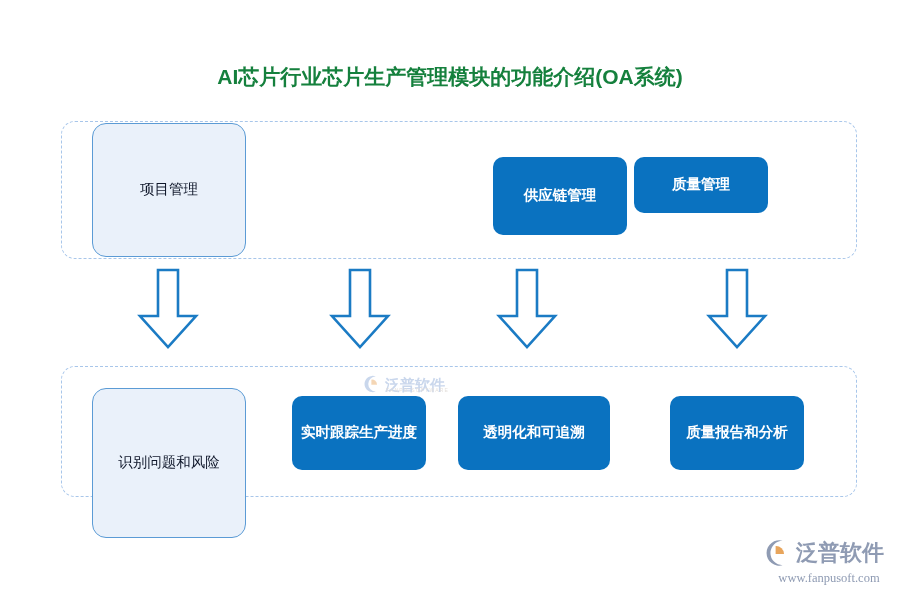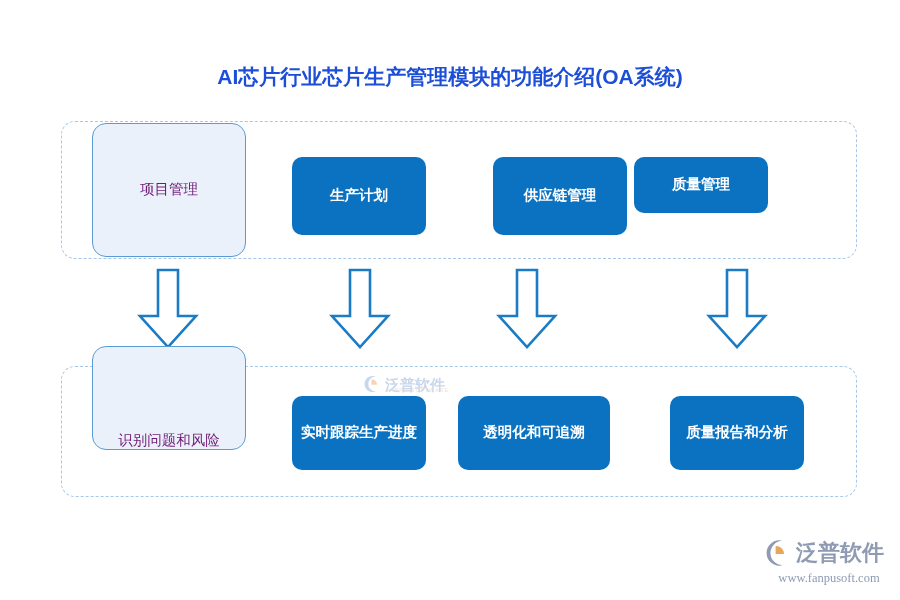--- a/index.html
+++ b/index.html
@@ -25,21 +25,21 @@
 
   
   .title {
     position: absolute;
     left: 0;
     top: 63px;
     width: 900px;
     text-align: center;
     font-size: 21px;
     font-weight: bold;
-    color: #1d4ed8;
+    color: #15803d;
     letter-spacing: 0px;
     white-space: nowrap;
   }
 
   
   .group-box {
     position: absolute;
     border: 1.5px dashed #a8c6ea;
     border-radius: 14px;
     box-sizing: border-box;
@@ -63,34 +63,34 @@
   }
   .node.solid {
     background: #0a72c0;
     color: #ffffff;
     font-weight: bold;
     border: none;
     border-radius: 10px;
   }
   .node.light {
     background: #eaf1fa;
-    color: #701a75;
+    color: #0f172a;
     border: 1.6px solid #5b9bd5;
     font-weight: normal;
     border-radius: 14px;
   }
 
   
   #node-project-mgmt   { left: 92px;  top: 123px; width: 154px; height: 134px; }
   #node-prod-plan      { left: 292px; top: 157px; width: 134px; height: 78px;  }
   #node-supply-chain   { left: 458px; top: 157px; width: 134px; height: 78px; margin-left: 35px;  }
   #node-quality-mgmt   { left: 634px; top: 157px; width: 134px; height: 56px;  }
 
   
-  #node-identify-risk  { left: 92px;  top: 346px; width: 154px; height: 104px; align-items: flex-end; }
+  #node-identify-risk  { left: 92px;  top: 388px; width: 154px; height: 150px; }
   #node-track-progress { left: 292px; top: 396px; width: 134px; height: 74px;  }
   #node-traceability   { left: 458px; top: 396px; width: 152px; height: 74px;  }
   #node-quality-report { left: 670px; top: 396px; width: 134px; height: 74px;  }
 
   
   .arrow {
     position: absolute;
     width: 68px;
     height: 82px;
   }
@@ -162,23 +162,20 @@
 <div id="canvas">
 
   <div class="title">AI芯片行业芯片生产管理模块的功能介绍(OA系统)</div>
 
   <div class="group-box" id="group-top"></div>
 
   <div class="node light" id="node-project-mgmt">
     <span>项目管理</span>
   </div>
 
-  <div class="node solid" id="node-prod-plan">
-    <span>生产计划</span>
-  </div>
 
   <div class="node solid" id="node-supply-chain">
     <span>供应链管理</span>
   </div>
 
   <div class="node solid" id="node-quality-mgmt">
     <span>质量管理</span>
   </div>
 
   <svg class="arrow" id="arrow-1" viewBox="0 0 68 82">

